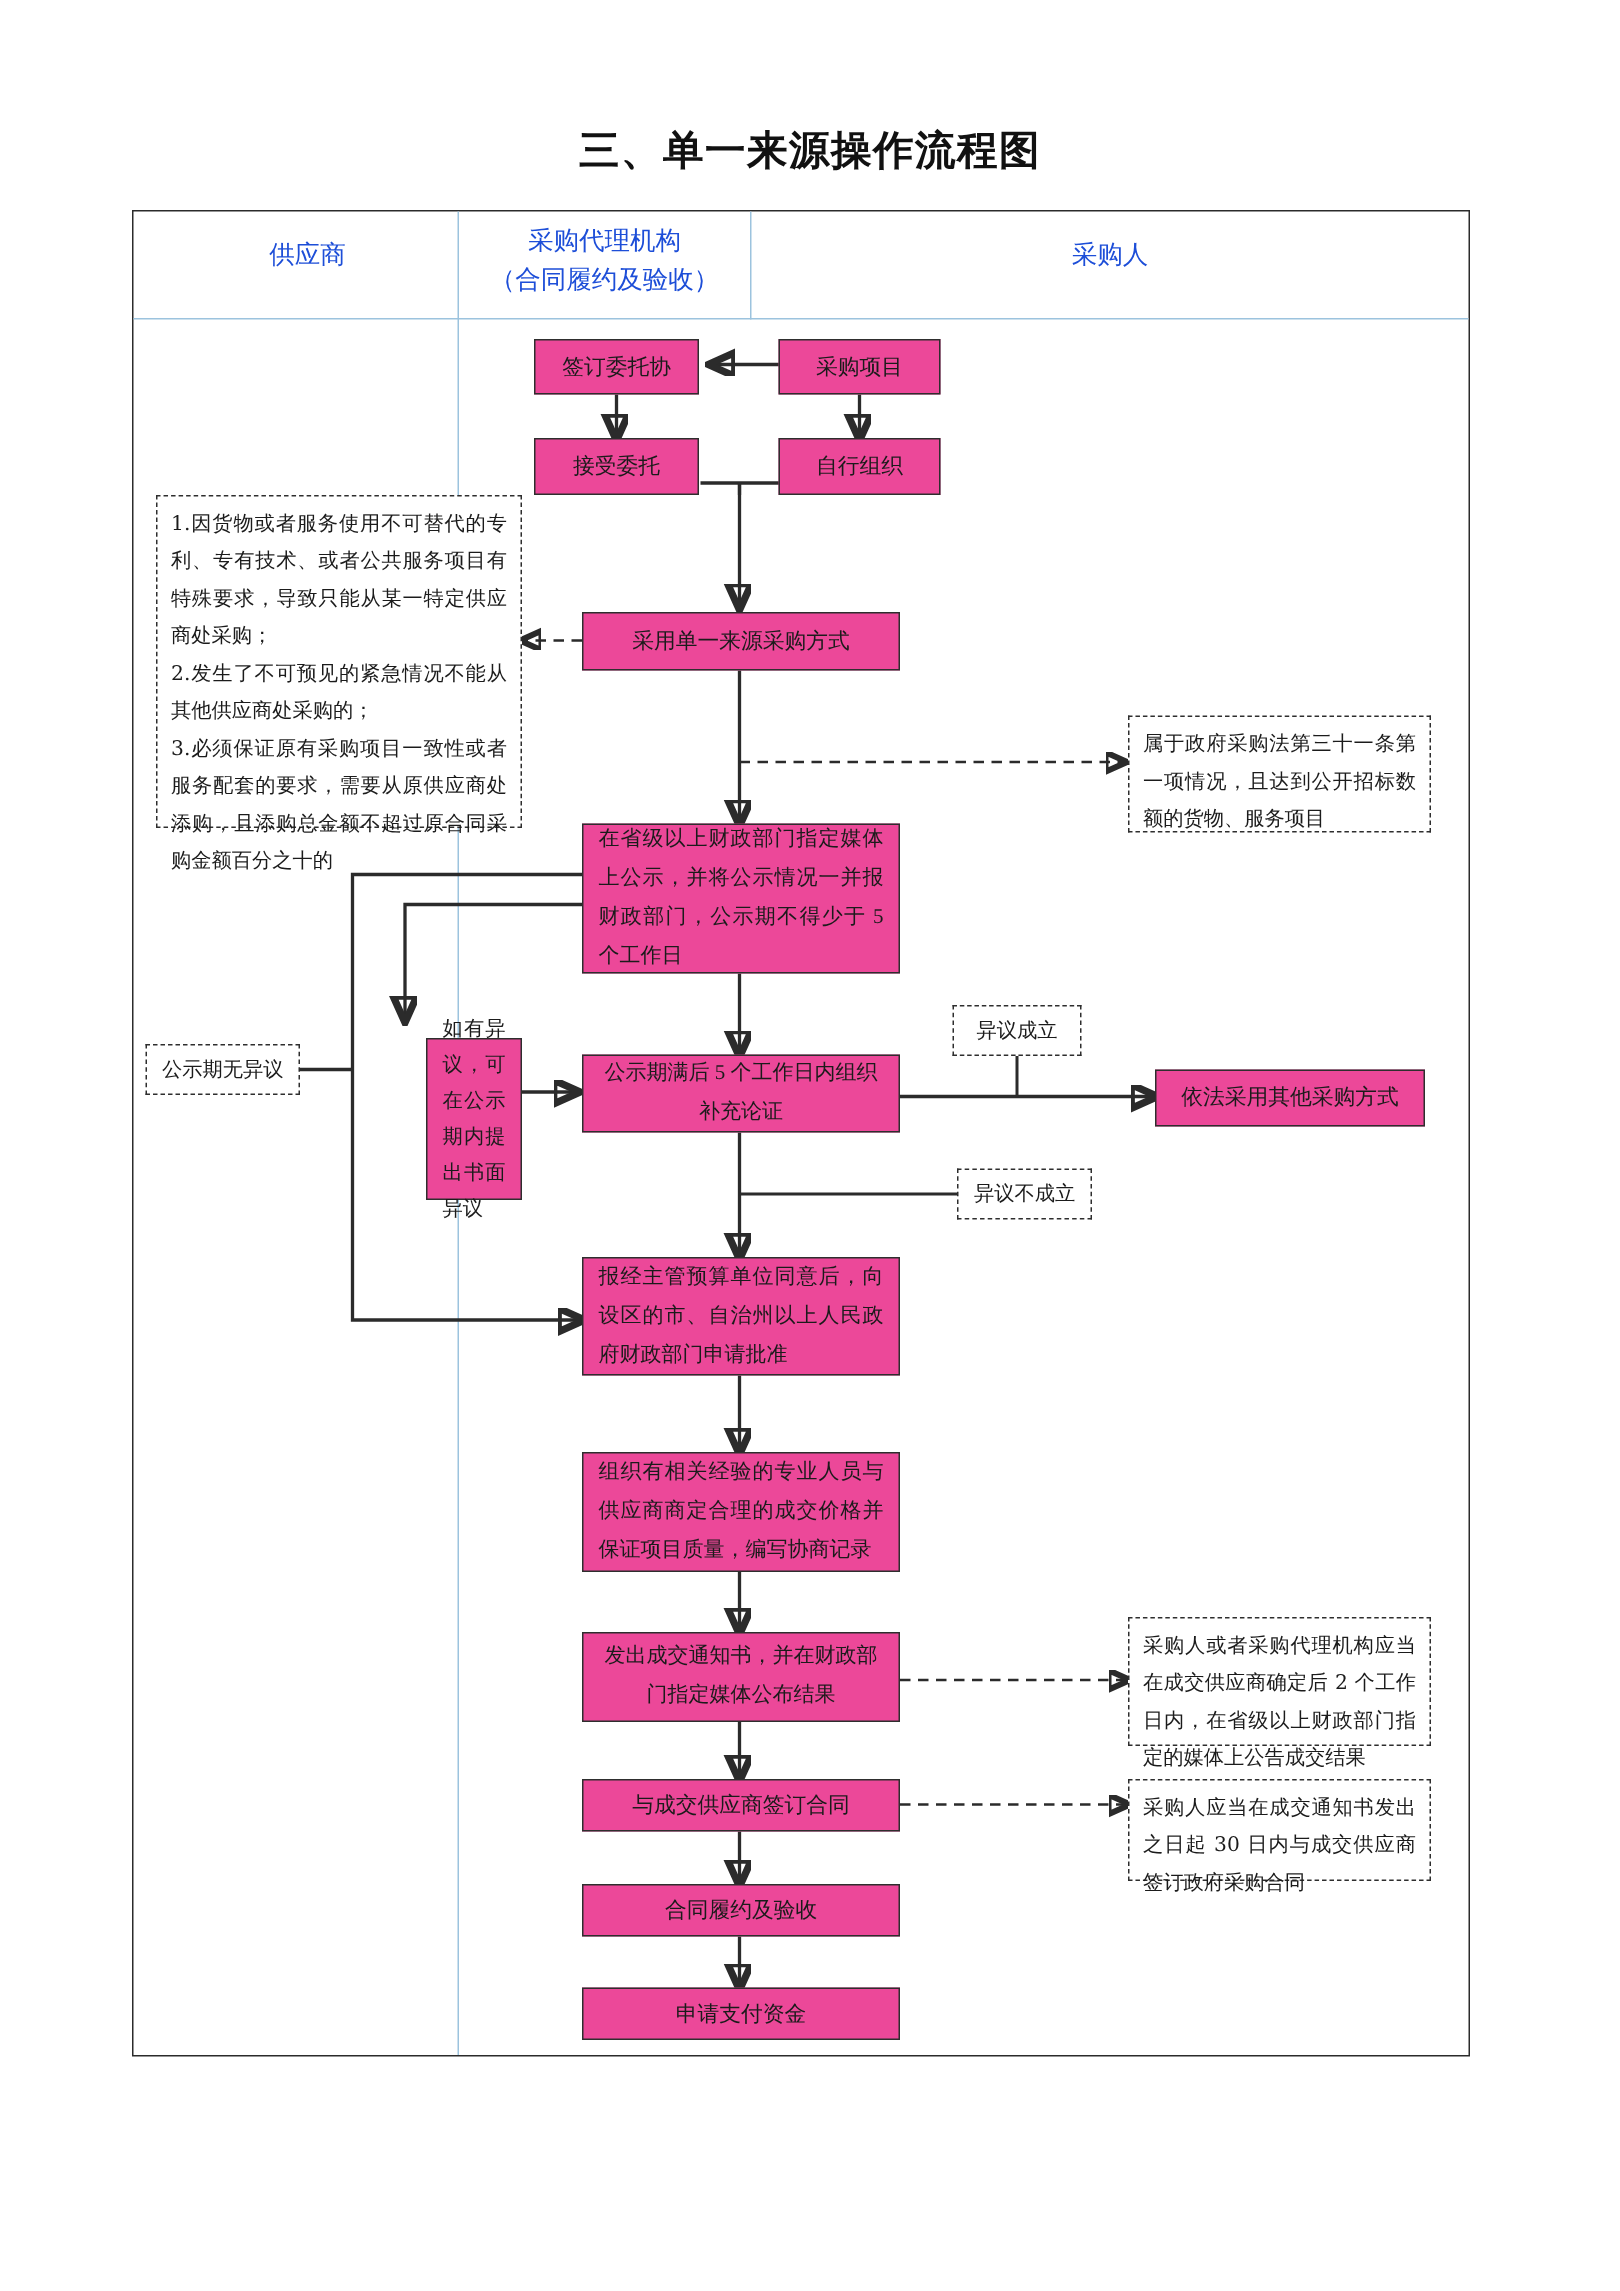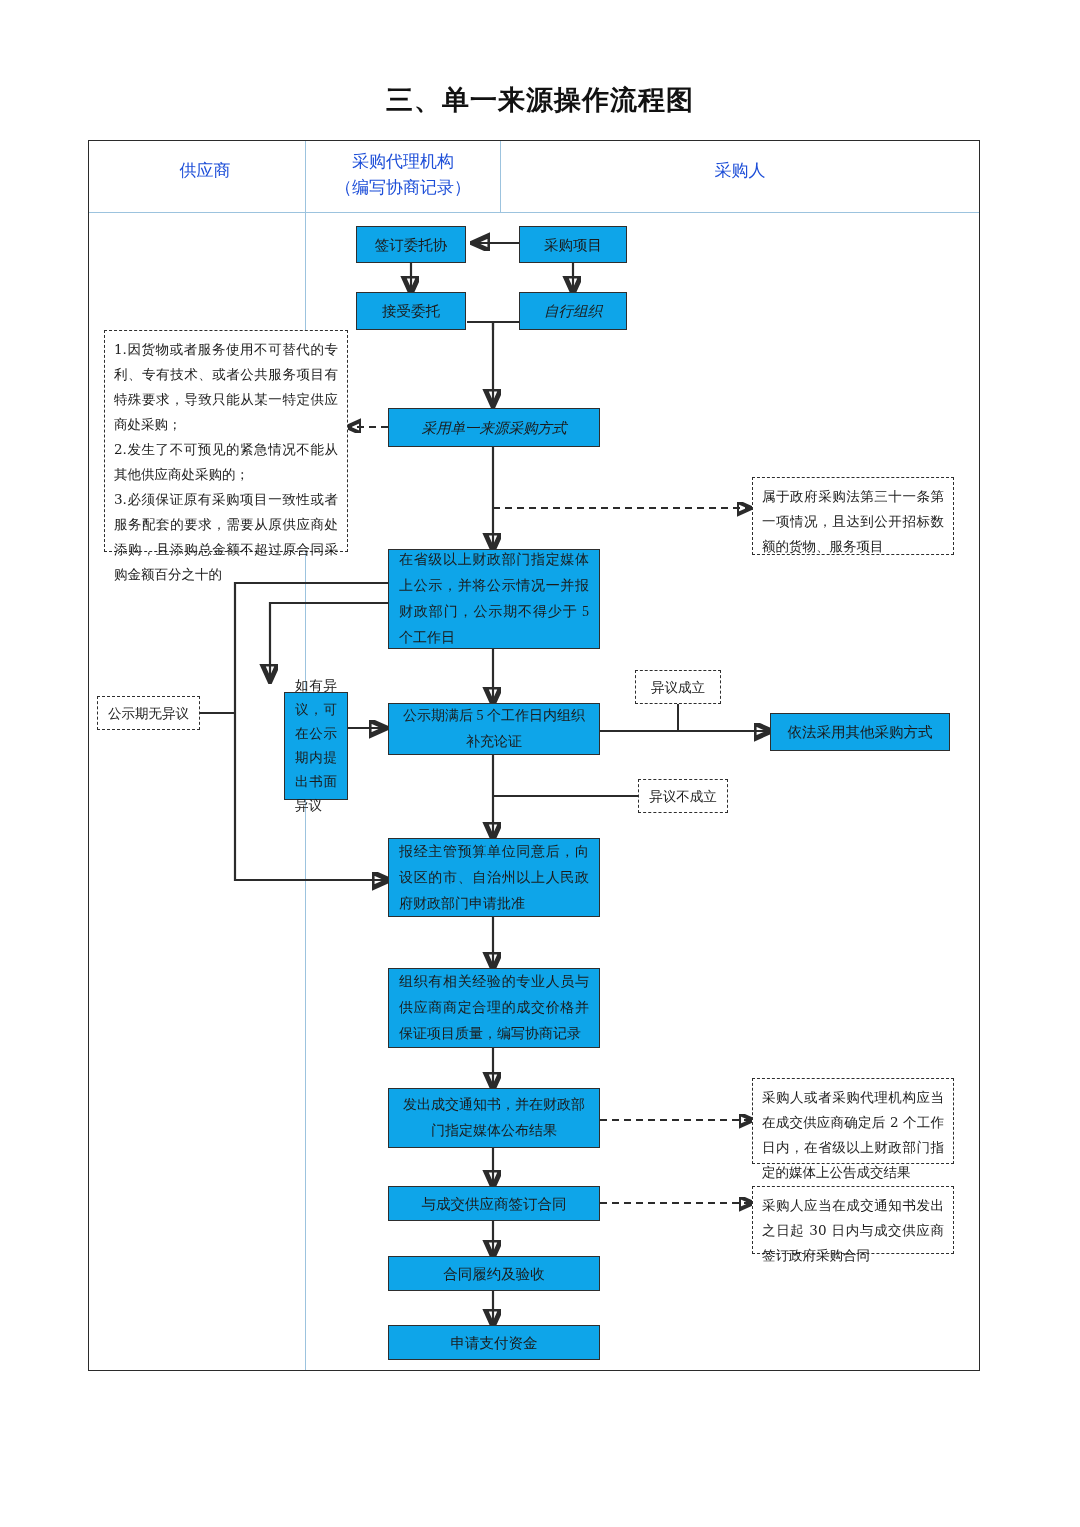--- a/index.html
+++ b/index.html
@@ -49,21 +49,21 @@
     line-height:26px;
     color:#1d4ed8;
     font-family:"DejaVu Serif","Liberation Serif",serif;
   }
 
   
   .box{
     position:absolute;
     box-sizing:border-box;
     border:1.6px solid #2e2e2e;
-    background:#0ea5e9;
+    background:#ec4899;
     display:flex;
     align-items:center;
     justify-content:center;
     text-align:center;
     font-size:14.5px;
     line-height:24px;
     color:#1b1b1b;
     padding:3px 6px;
     font-family:"DejaVu Serif","Liberation Serif",serif;
   }
@@ -114,21 +114,21 @@
 
   <div class="lane-v" style="left:305px;top:141px;height:1229px;"></div>
   <div class="lane-v" style="left:500px;top:141px;height:72px;"></div>
   <div class="lane-h" style="left:89px;top:212px;width:890px;"></div>
 
   <div class="lane-head" style="left:120px;top:157px;width:170px;">
     <span>供应商</span>
   </div>
   <div class="lane-head" style="left:310px;top:148px;width:186px;">
     <div>采购代理机构</div>
-    <div>（编写协商记录）</div>
+    <div>（合同履约及验收）</div>
   </div>
   <div class="lane-head" style="left:520px;top:157px;width:440px;">
     <span>采购人</span>
   </div>
 
   <svg id="wires" viewBox="0 0 1080 1527">
     <defs>
       <marker id="ah" markerWidth="9" markerHeight="9" refX="7.2" refY="3.6" orient="auto">
         <path d="M0,0 L8,3.6 L0,7.2 z" fill="#2b2b2b" stroke="none"></path>
       </marker>
@@ -191,25 +191,25 @@
   </div>
 
   <div class="box" style="left:519px;top:226px;width:108px;height:37px;">
     <span>采购项目</span>
   </div>
 
   <div class="box" style="left:356px;top:292px;width:110px;height:38px;">
     <span>接受委托</span>
   </div>
 
-  <div class="box" style="left:519px;top:292px;width:108px;height:38px;font-style:italic;">
+  <div class="box" style="left:519px;top:292px;width:108px;height:38px;">
     <span>自行组织</span>
   </div>
 
-  <div class="box" style="left:388px;top:408px;width:212px;height:39px;font-style:italic;">
+  <div class="box" style="left:388px;top:408px;width:212px;height:39px;">
     <span>采用单一来源采购方式</span>
   </div>
 
   <div class="box" style="left:388px;top:549px;width:212px;height:100px;">
     <div class="vtext">在省级以上财政部门指定媒体上公示，并将公示情况一并报财政部门，公示期不得少于 5 个工作日</div>
   </div>
 
   <div class="box" style="left:248px;top:692px;width:64px;height:108px;margin-left:36px;">
     <div class="vtext" style="line-height:24px;font-size:13.5px;">如有异议，可在公示期内提出书面异议</div>
   </div>

